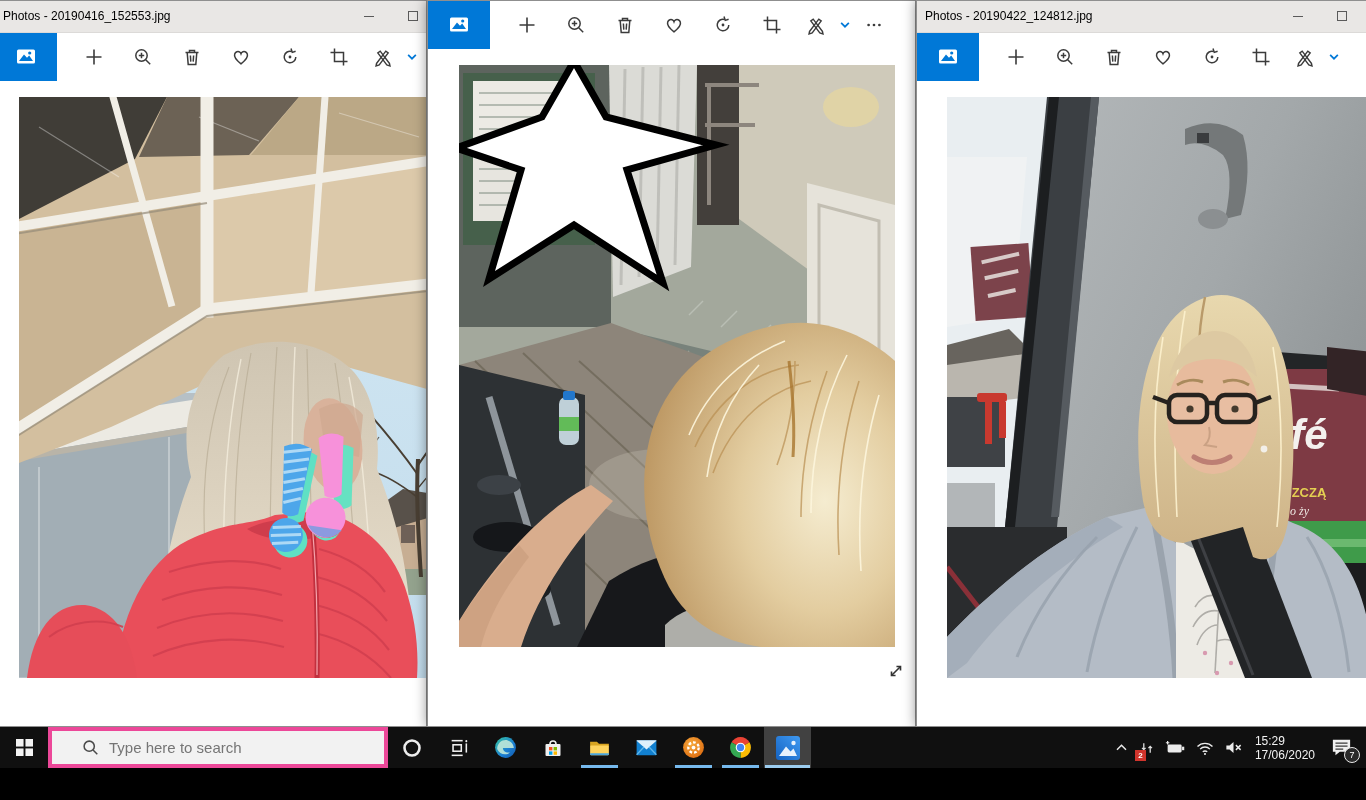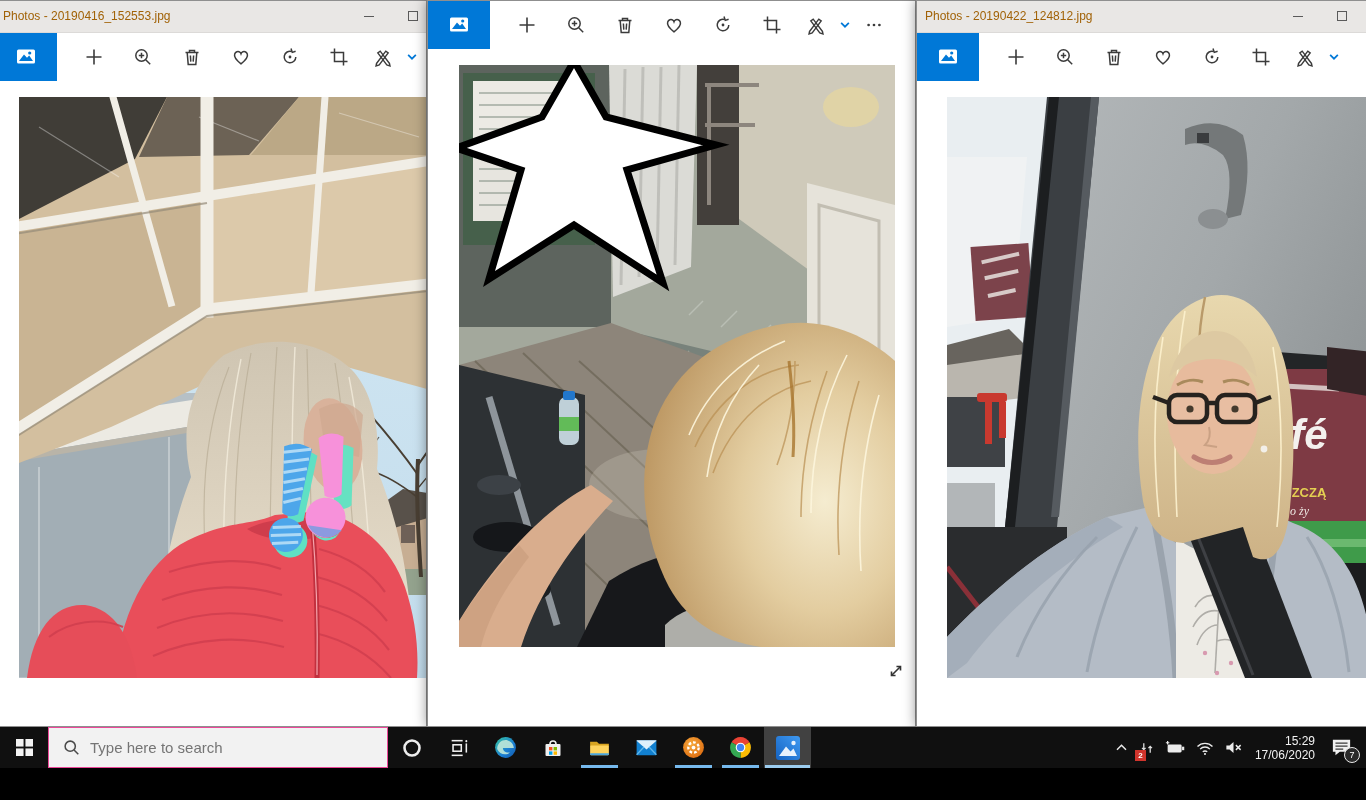--- a/index.html
+++ b/index.html
@@ -8,21 +8,21 @@
   #screen { position:relative; width:1366px; height:800px; background:#000; }
 
   
   .window { position:absolute; top:0; height:727px; background:#fff;
             border:1px solid #8f8f8f; box-shadow:0 0 12px rgba(0,0,0,.45); overflow:hidden; }
   .w1 { left:-6px;  width:433px; z-index:1; }
   .w2 { left:427px; width:489px; z-index:2; }
   .w3 { left:916px; width:456px; z-index:3; }
 
   .titlebar { position:relative; height:32px; background:#e9e7e5; border-bottom:1px solid #dcdad8; }
-  .title { position:absolute; left:8px; top:8px; font-size:12px; color:#a16207; white-space:nowrap; }
+  .title { position:absolute; left:8px; top:8px; font-size:12px; color:#000000; white-space:nowrap; }
   .cap-btn { position:absolute; top:0; width:30px; height:30px; display:flex; align-items:center; justify-content:center; }
   .cap-min i { display:block; width:10px; height:1px; background:#5a5a5a; }
   .cap-max i { display:block; width:10px; height:10px; border:1px solid #5a5a5a; }
   .cap-close { color:#9a9a9a; font-size:13px; line-height:13px; }
 
   .toolbar { position:relative; height:48px; background:#fff; display:flex; align-items:stretch; }
   .logo-box { width:62px; background:#0078d7; display:flex; align-items:center; justify-content:center; flex:0 0 auto; }
   .tb-icons { display:flex; align-items:center; }
   .tb-btn { width:49px; height:48px; display:flex; align-items:center; justify-content:center; flex:0 0 auto; }
   .tb-btn.edit { width:40px; }
@@ -33,31 +33,31 @@
   .photo svg { display:block; width:100%; height:100%; }
   .p1 { left:24px; top:16px; width:430px; height:581px; }
   .p2 { left:31px; top:16px; width:436px; height:582px; }
   .p3 { left:30px; top:16px; width:426px; height:581px; }
   .expand { position:absolute; right:10px; bottom:12px; }
 
   
   #taskbar { position:absolute; left:0; top:727px; width:1366px; height:41px; background:#101010;
              display:flex; align-items:stretch; z-index:10; }
   .tb-start { width:48px; display:flex; align-items:center; justify-content:center; }
-  .searchbox { width:340px; background:#f2f2f2; border:1px solid #ec4899; display:flex; align-items:center; }
+  .searchbox { width:340px; background:#f2f2f2; border:4px solid #ec4899; display:flex; align-items:center;padding-left:16px; }
   .searchbox svg { margin:0 10px 0 14px; flex:0 0 auto; }
   .searchbox input { border:none; outline:none; background:transparent; font-size:15px; color:#3c3c3c;
                      font-family:"Liberation Sans", sans-serif; width:250px; }
   .tb-app { width:47px; display:flex; align-items:center; justify-content:center; position:relative; }
   .tb-app .ind { position:absolute; left:5px; right:5px; bottom:0; height:3px; background:#76b9ed; }
   .tb-app.active { background:#414141; }
   .tb-app.active .ind { left:1px; right:1px; background:#9ccdf0; }
   .tray { margin-left:auto; display:flex; align-items:center; padding-right:6px; }
   .tray-item { display:flex; align-items:center; justify-content:center; padding:0 5px; height:41px; position:relative; }
-  .clock { text-align:right; color:#f2f2f2; font-size:12px; line-height:14px; padding:0 7px; }
+  .clock { color:#f2f2f2; font-size:12px; line-height:14px; padding:0 7px; }
   .badge-red { position:absolute; left:1px; bottom:7px; width:11px; height:11px; background:#d0342c; color:#fff;
                font-size:8px; font-weight:bold; display:flex; align-items:center; justify-content:center; }
   .notif-badge { position:absolute; right:0px; bottom:5px; width:16px; height:16px; border-radius:50%;
                  background:#2b2b2b; border:1.5px solid #e8e8e8; color:#fff; font-size:9px;
                  display:flex; align-items:center; justify-content:center; }
 </style>
 </head>
 <body>
 
 <div id="screen">

